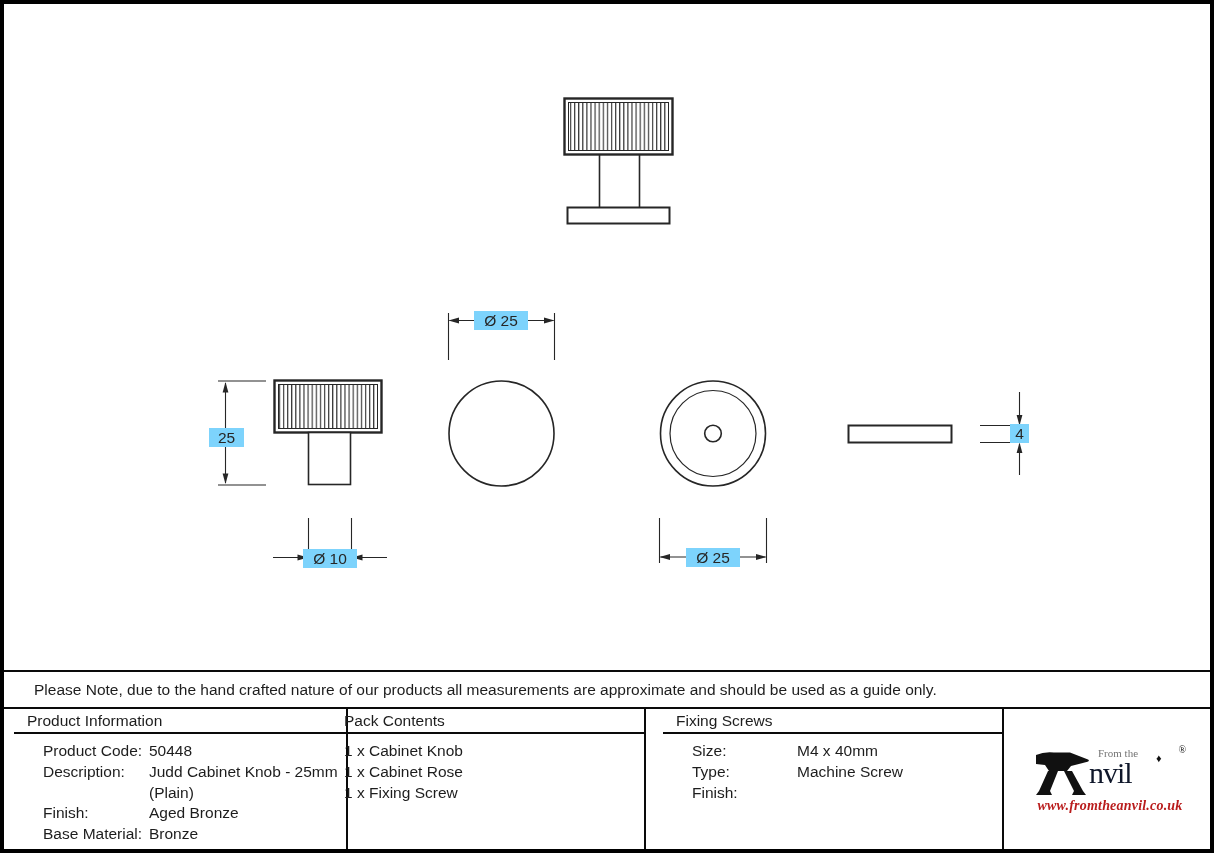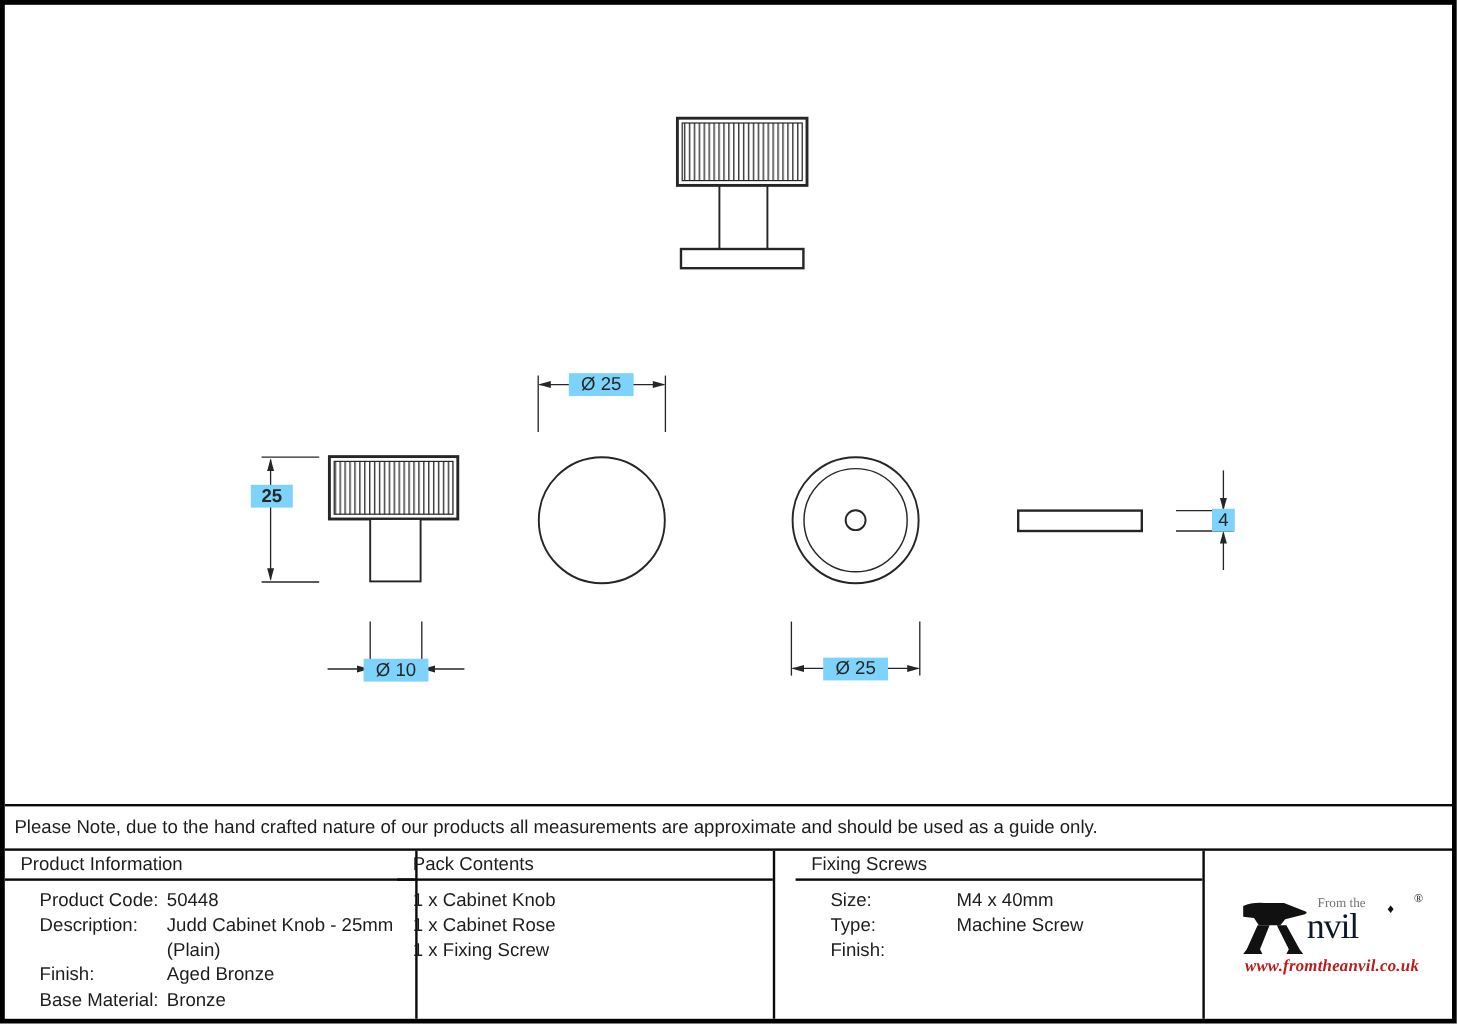--- a/index.html
+++ b/index.html
@@ -23,30 +23,30 @@
     line-height: 19px;
     text-align: center;
     color: #262626;
     white-space: nowrap;
   }
   
   .note-row {
     position: absolute; left: 0; top: 666px; width: 1206px; height: 37px;
     border-top: 2px solid #0a0a0a;
     display: flex; align-items: center;
-    padding-left: 8px;
+    padding-left: 30px;
     font-size: 15.5px;
   }
   
   .spec-table {
     position: absolute; left: 0; top: 703px; width: 1206px; height: 142px;
     border-top: 2px solid #0a0a0a;
   }
   .col { position: absolute; top: 0; height: 142px; border-right: 2px solid #0a0a0a; }
-  .col-product { left: 0; width: 344px; }
+  .col-product { left: 0; width: 344px; padding-left: 10px; }
   .col-pack    { left: 327px; width: 315px; }
   .col-fixing  { left: 659px; width: 341px; }
   .col-logo    { left: 1000px; width: 206px; border-right: none; }
   .col-header {
     height: 25px;
     border-bottom: 2px solid #0a0a0a;
     display: flex; align-items: center;
     padding-left: 13px;
     font-size: 15.5px;
   }
@@ -143,21 +143,21 @@
       <g stroke="#262626" stroke-width="1.1">
         <line x1="980" y1="425.5" x2="1028" y2="425.5"></line>
         <line x1="980" y1="442.5" x2="1028" y2="442.5"></line>
         <line x1="1019.5" y1="392" x2="1019.5" y2="424"></line>
         <polygon points="1019.5,425.5 1016.6,415 1022.4,415" fill="#262626" stroke="none"></polygon>
         <line x1="1019.5" y1="444" x2="1019.5" y2="475"></line>
         <polygon points="1019.5,442.5 1016.6,453 1022.4,453" fill="#262626" stroke="none"></polygon>
       </g>
     </svg>
 
-    <span class="dim-label" style="left:205px; top:400px; width:35px;font-weight:bold;">25</span>
+    <span class="dim-label" style="left:205px; top:424px; width:35px;">25</span>
     <span class="dim-label" style="left:299px; top:545px; width:54px;">Ø 10</span>
     <span class="dim-label" style="left:470px; top:307px; width:54px;">Ø 25</span>
     <span class="dim-label" style="left:682px; top:544px; width:54px;">Ø 25</span>
     <span class="dim-label" style="left:1006px; top:420px; width:19px;">4</span>
   </div>
 
   <div class="note-row">
     <span>Please Note, due to the hand crafted nature of our products all measurements are approximate and should be used as a guide only.</span>
   </div>
 

